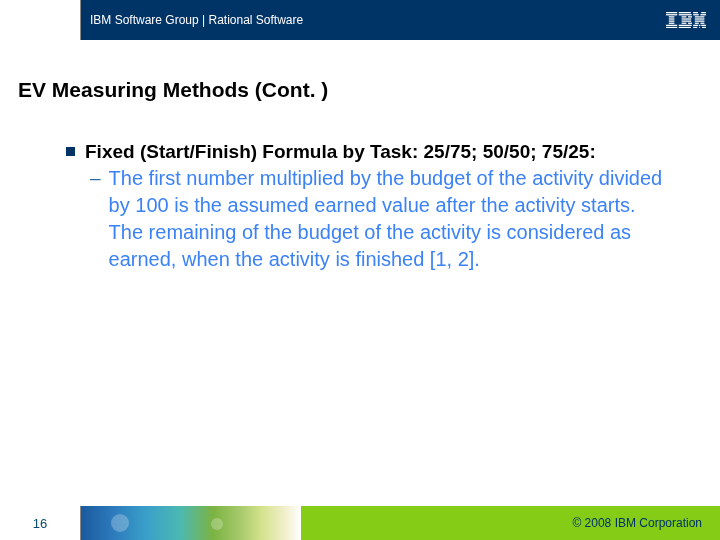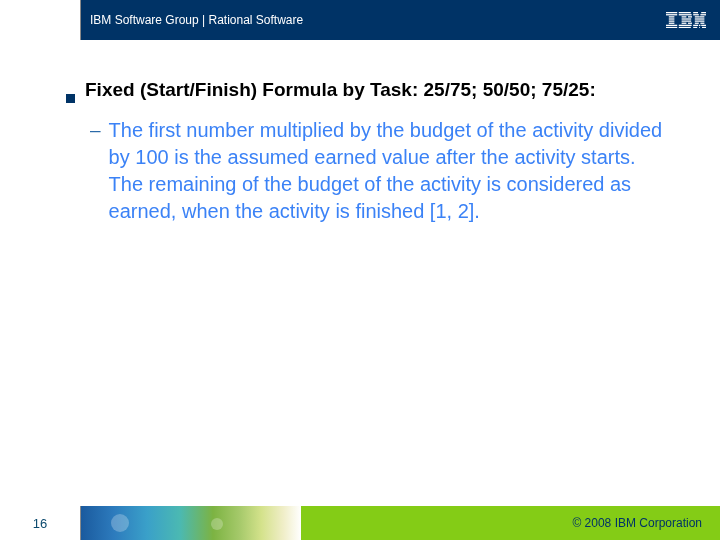--- a/index.html
+++ b/index.html
@@ -15,21 +15,21 @@
   .ibm-logo svg { height: 16px; width: 40px; }
 
   
   .v-rule { position: absolute; top: 0; left: 80px; width: 1px; height: 40px; background: #8a8a8a; }
 
   
   .content { position: absolute; top: 78px; left: 18px; right: 18px; }
   .slide-title { font-size: 21px; font-weight: bold; color: #000; margin-bottom: 38px; }
 
   .bullet-block { margin-left: 48px; margin-right: 30px; }
-  .bullet-row { display: flex; align-items: flex-end; margin-bottom: 14px; }
+  .bullet-row { display: flex; align-items: flex-start; }
   .sq-bullet { width: 9px; height: 9px; background: #003366; margin-top: 7px; margin-right: 10px; flex-shrink: 0; }
   .bullet-text { font-size: 19px; line-height: 1.3; color: #000; font-weight: bold; }
 
   .sub-bullet-row { display: flex; align-items: flex-start; margin-left: 24px; }
   .dash { color: #2b6aa8; font-size: 19px; margin-right: 8px; margin-top: 0; flex-shrink: 0; line-height: 1.35; }
   .sub-text { font-size: 20px; line-height: 1.35; color: #3b82f6; }
 
   
   .footer { position: absolute; bottom: 0; left: 0; width: 100%; height: 34px; display: flex; align-items: stretch; }
   .page-num-cell { width: 80px; display: flex; align-items: center; justify-content: center; }
@@ -101,20 +101,21 @@
             <rect x="82" y="31.8" width="4" height="3.2"></rect>
               <rect x="83" y="37.1" width="2" height="3.2"></rect>
           </g>
         </svg>
       </span>
     </div>
   </div>
   <div class="v-rule"></div>
 
   <div class="content">
+    <div class="slide-title">EV Measuring Methods (Cont. )</div>
 
     <div class="bullet-block">
       <div class="bullet-row">
         <div class="sq-bullet"></div>
         <div class="bullet-text">Fixed (Start/Finish) Formula by Task: 25/75; 50/50; 75/25:</div>
       </div>
       <div class="sub-bullet-row">
         <div class="dash">–</div>
         <div class="sub-text">The first number multiplied by the budget of the activity divided by 100 is the assumed earned value after the activity starts. The remaining of the budget of the activity is considered as earned, when the activity is finished [1, 2].</div>
       </div>

